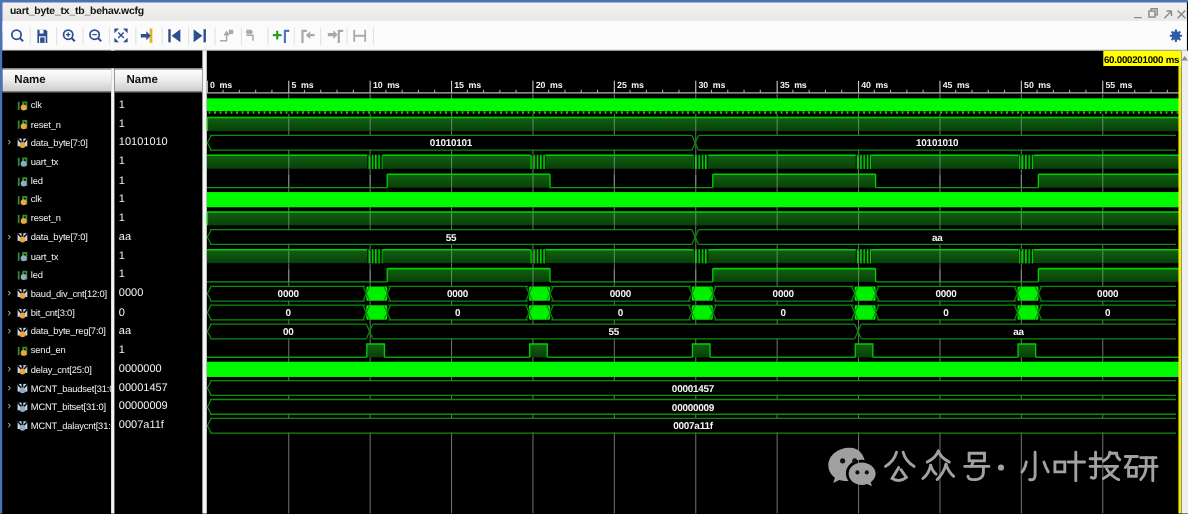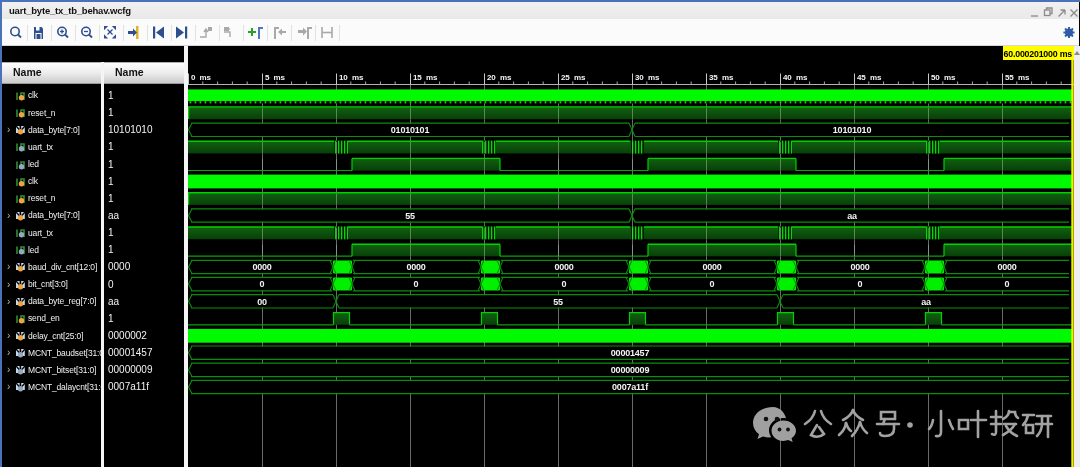--- a/index.html
+++ b/index.html
@@ -300,21 +300,21 @@
 <div class="vrow" style="top:109.5px">1</div>
 <div class="vrow" style="top:126.7px">1</div>
 <div class="vrow" style="top:143.8px">1</div>
 <div class="vrow" style="top:160.9px">aa</div>
 <div class="vrow" style="top:178.1px">1</div>
 <div class="vrow" style="top:195.2px">1</div>
 <div class="vrow" style="top:212.4px">0000</div>
 <div class="vrow" style="top:229.5px">0</div>
 <div class="vrow" style="top:246.7px">aa</div>
 <div class="vrow" style="top:263.9px">1</div>
-<div class="vrow" style="top:281.0px">0000002</div>
+<div class="vrow" style="top:281.0px">0000000</div>
 <div class="vrow" style="top:298.1px">00001457</div>
 <div class="vrow" style="top:315.3px">00000009</div>
 <div class="vrow" style="top:332.4px">0007a11f</div>
 </div>
 <div class="split1"></div>
 <div class="split2"></div>
 <svg width="886" height="421" style="position:absolute;left:188px;top:46px" font-family="Liberation Sans, sans-serif">
     <defs>
 <linearGradient id="hf" x1="0" y1="0" x2="0" y2="1">
  <stop offset="0" stop-color="#116111"></stop>

